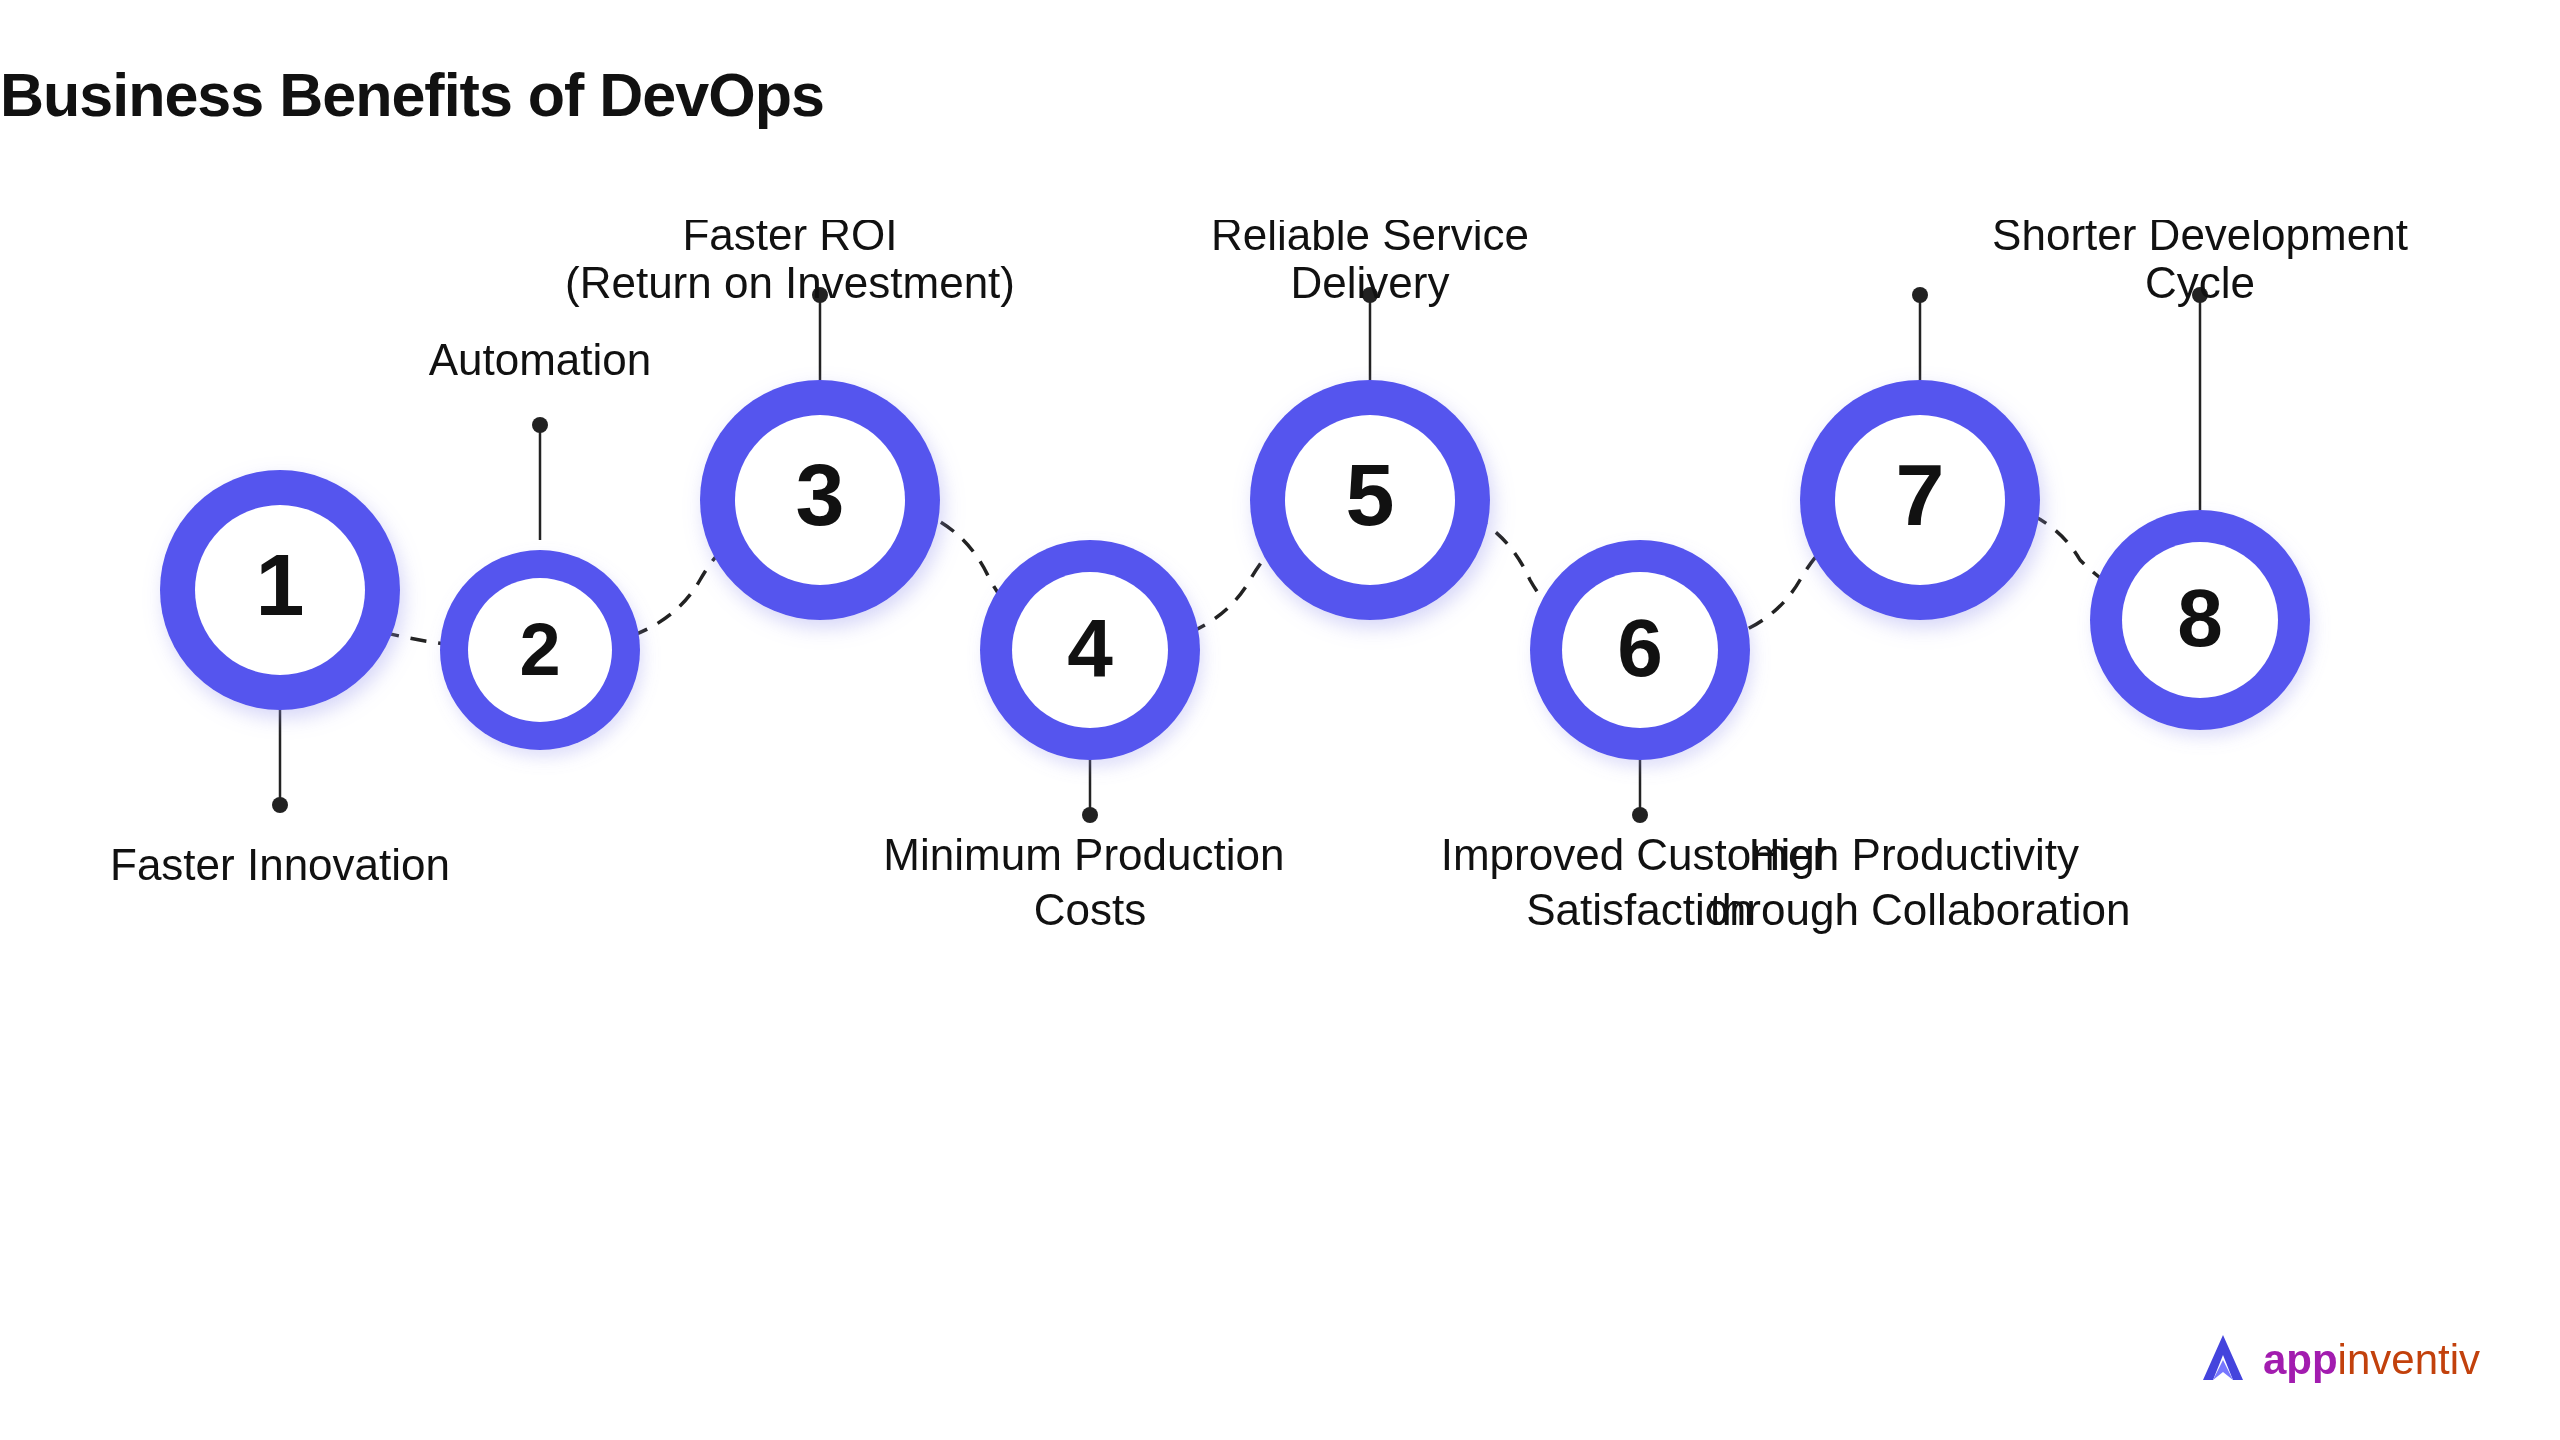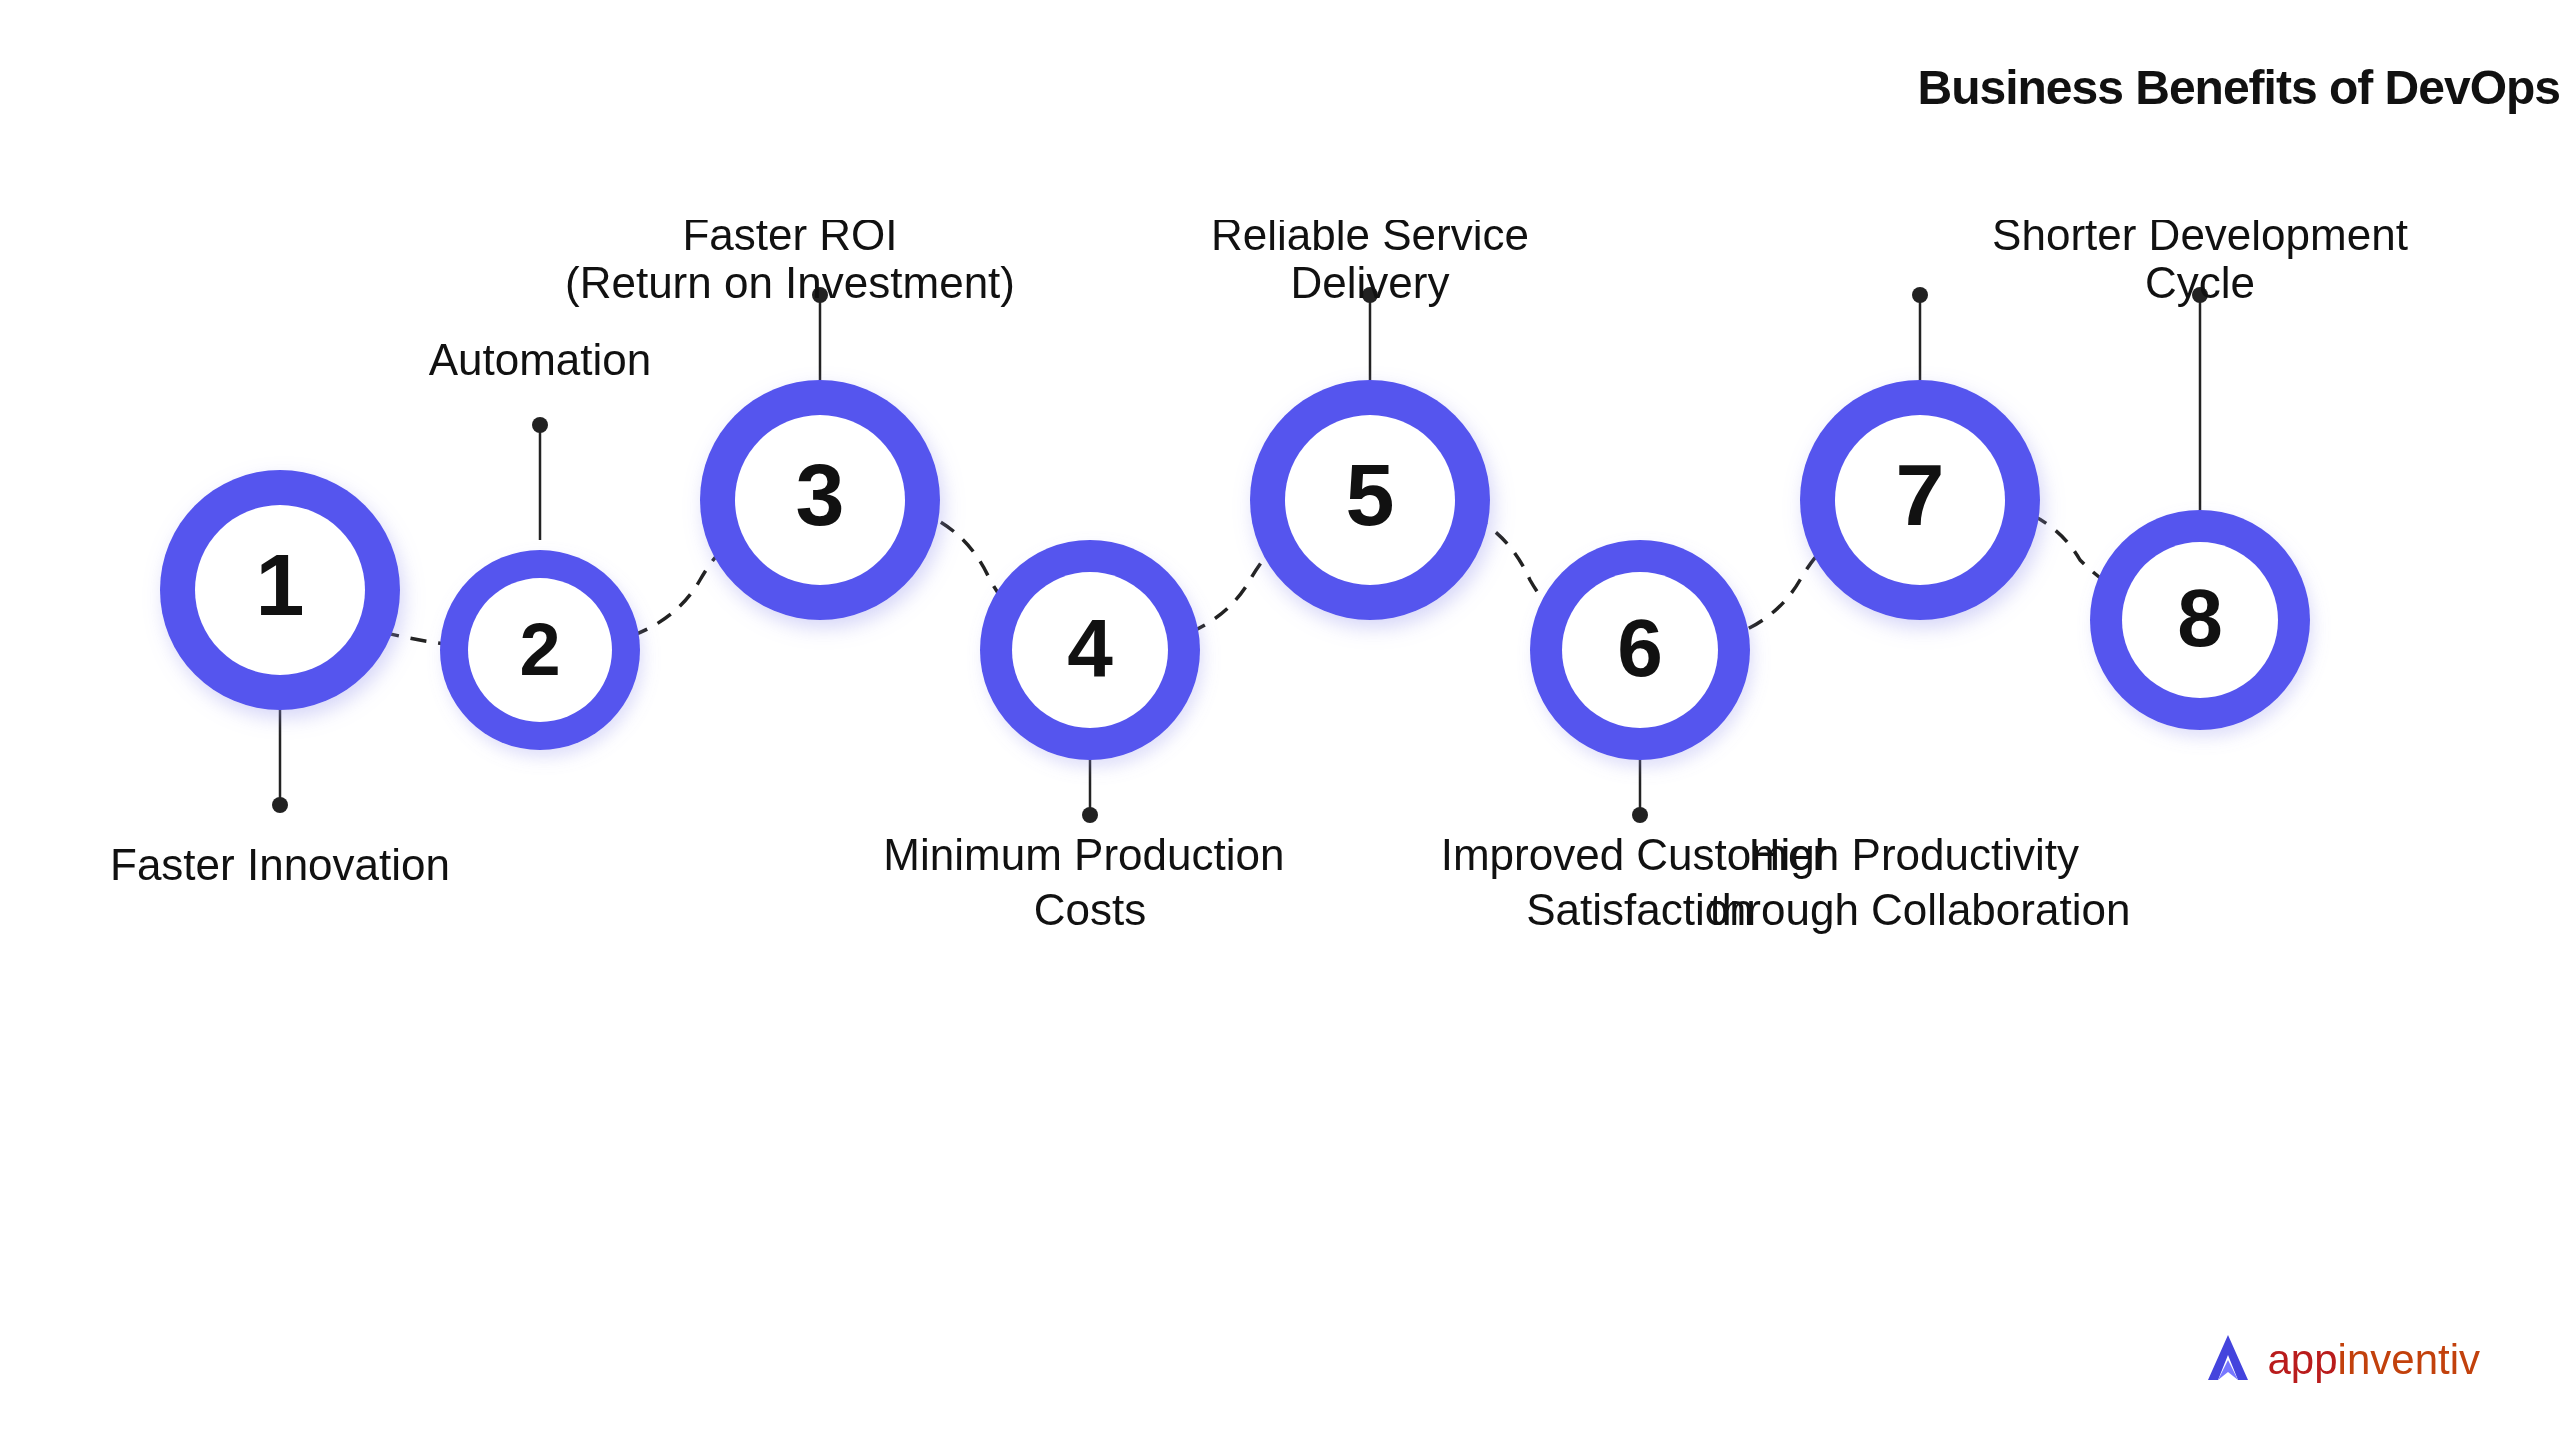--- a/index.html
+++ b/index.html
@@ -6,22 +6,22 @@
     body {
       width: 2560px;
       height: 1440px;
       background: #ffffff;
       font-family: 'Arial', sans-serif;
       overflow: hidden;
       position: relative;
     }
 
     .page-title {
-      text-align: right;
-      font-size: 48px;
+      text-align: left;
+      font-size: 61px;
       font-weight: 800;
       color: #111111;
       padding-top: 60px;
       letter-spacing: -1px;
     }
 
     .diagram-area {
       position: absolute;
       top: 220px;
       left: 0;
@@ -44,22 +44,22 @@
       gap: 10px;
     }
 
     .logo-text {
       font-size: 42px;
       color: #333;
       font-weight: 400;
     }
 
     .logo-text span {
-      color: #b91c1c;
-      font-weight: 400;
+      color: #a21caf;
+      font-weight: 700;
     }
   </style>
 </head>
 <body>
 
 <h1 class="page-title">Business Benefits of DevOps</h1>
 
 <div class="diagram-area">
   <svg class="main-svg" viewBox="0 0 2560 950" xmlns="http://www.w3.org/2000/svg">
     <defs>

